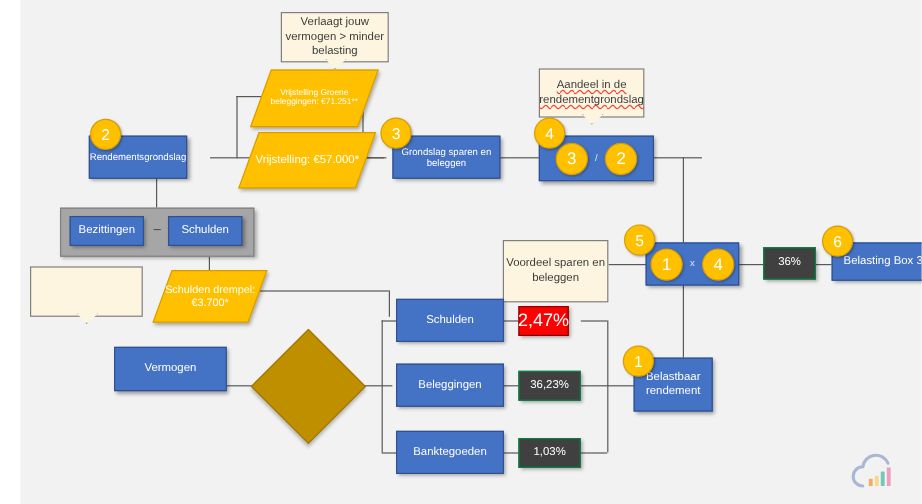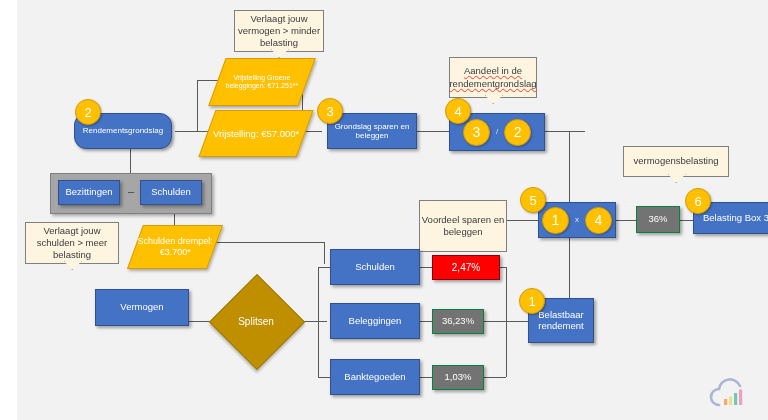--- a/index.html
+++ b/index.html
@@ -25,21 +25,21 @@
     text-align: center;
     color: #ffffff;
     line-height: 1.15;
     box-shadow: 2px 2px 3px rgba(0,0,0,0.35);
   }
   .blue {
     background: #4472c4;
     border: 1px solid #2f528f;
   }
   .green {
-    background: #737373;
+    background: #404040;
     border: 1px solid #00843f;
   }
   .red {
     background: #ff0000;
     border: 1px solid #8b0000;
   }
   .callout, .plainbox {
     position: absolute;
     box-sizing: border-box;
     background: #fdf5e0;
@@ -207,28 +207,23 @@
     <span>Verlaagt jouw vermogen &gt; minder belasting</span>
     <span class="tail"></span>
   </div>
 
   <div class="callout" style="left:432px; top:57px; width:88px; height:41px;">
     <span class="squig">Aandeel in de rendementgrondslag</span>
     <span class="tail"></span>
   </div>
 
   <div class="callout" style="left:8px; top:222px; width:94px; height:42px;">
-    <span>Verlaagt jouw schulden &gt; meer belasting</span>
     <span class="tail"></span>
   </div>
 
-  <div class="callout" style="left:606px; top:146px; width:106px; height:31px;">
-    <span>vermogensbelasting</span>
-    <span class="tail"></span>
-  </div>
 
   <div class="plainbox" style="left:402px; top:200px; width:88px; height:52px;">
     <span>Voordeel sparen en beleggen</span>
   </div>
 
   <div class="para" style="left:200px; top:58px; width:88px; height:46px; font-size:7px;">
     <span>Vrijstelling Groene beleggingen: €71.251**</span>
   </div>
 
   <div class="para" style="left:190px; top:110px; width:96px; height:45px; font-size:9.5px;">
@@ -243,21 +238,21 @@
   <div class="node blue" style="left:41px; top:180px; width:62px; height:25px; font-size:9.5px;">
     <span>Bezittingen</span>
   </div>
   <div style="position:absolute; left:105px; top:185px; width:18px; height:16px; color:#3b3b3b; font-size:11px; text-align:center;">
     <span>–</span>
   </div>
   <div class="node blue" style="left:123px; top:180px; width:62px; height:25px; font-size:9.5px;">
     <span>Schulden</span>
   </div>
 
-  <div class="node blue" style="left:57px; top:113px; width:98px; height:36px; font-size:8px;border-radius:12px;">
+  <div class="node blue" style="left:57px; top:113px; width:82px; height:36px; font-size:8px;">
     <span>Rendementsgrondslag</span>
   </div>
   <div class="badge" style="left:58px; top:99px;">
     <span>2</span>
   </div>
 
   <div class="node blue" style="left:310px; top:113px; width:90px; height:36px; font-size:8px; padding:0 6px;">
     <span>Grondslag sparen en beleggen</span>
   </div>
   <div class="badge" style="left:300px; top:98px;">
@@ -298,28 +293,25 @@
   </div>
   <div class="badge" style="left:502px; top:288px;">
     <span>1</span>
   </div>
 
   <div class="node blue" style="left:78px; top:289px; width:94px; height:37px; font-size:9.5px;">
     <span>Vermogen</span>
   </div>
 
   <div class="diamond" style="left:206px; top:288px; width:66px; height:66px;"></div>
-  <div class="diamond-label" style="left:194px; top:313px; width:90px; height:16px;">
-    <span>Splitsen</span>
-  </div>
 
   <div class="node blue" style="left:313px; top:249px; width:90px; height:36px; font-size:9.5px;">
     <span>Schulden</span>
   </div>
-  <div class="node red" style="left:415px; top:255px; width:68px; height:25px; font-size:10px;">
+  <div class="node red" style="left:415px; top:255px; width:42px; height:25px; font-size:15px;">
     <span>2,47%</span>
   </div>
 
   <div class="node blue" style="left:313px; top:303px; width:90px; height:36px; font-size:9.5px;">
     <span>Beleggingen</span>
   </div>
   <div class="node green" style="left:415px; top:309px; width:52px; height:25px; font-size:9.5px;">
     <span>36,23%</span>
   </div>
 

